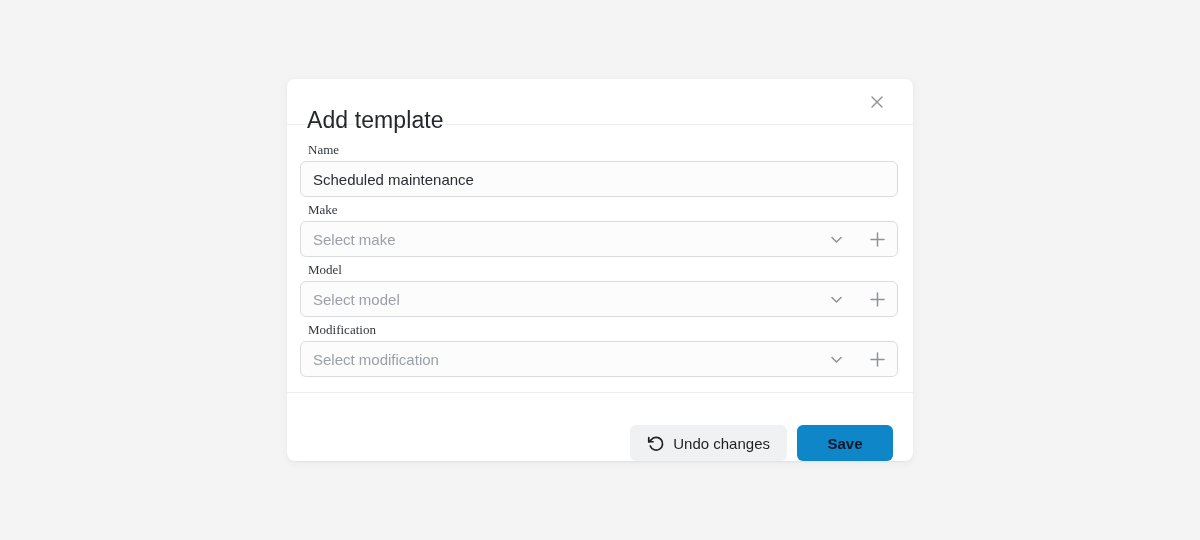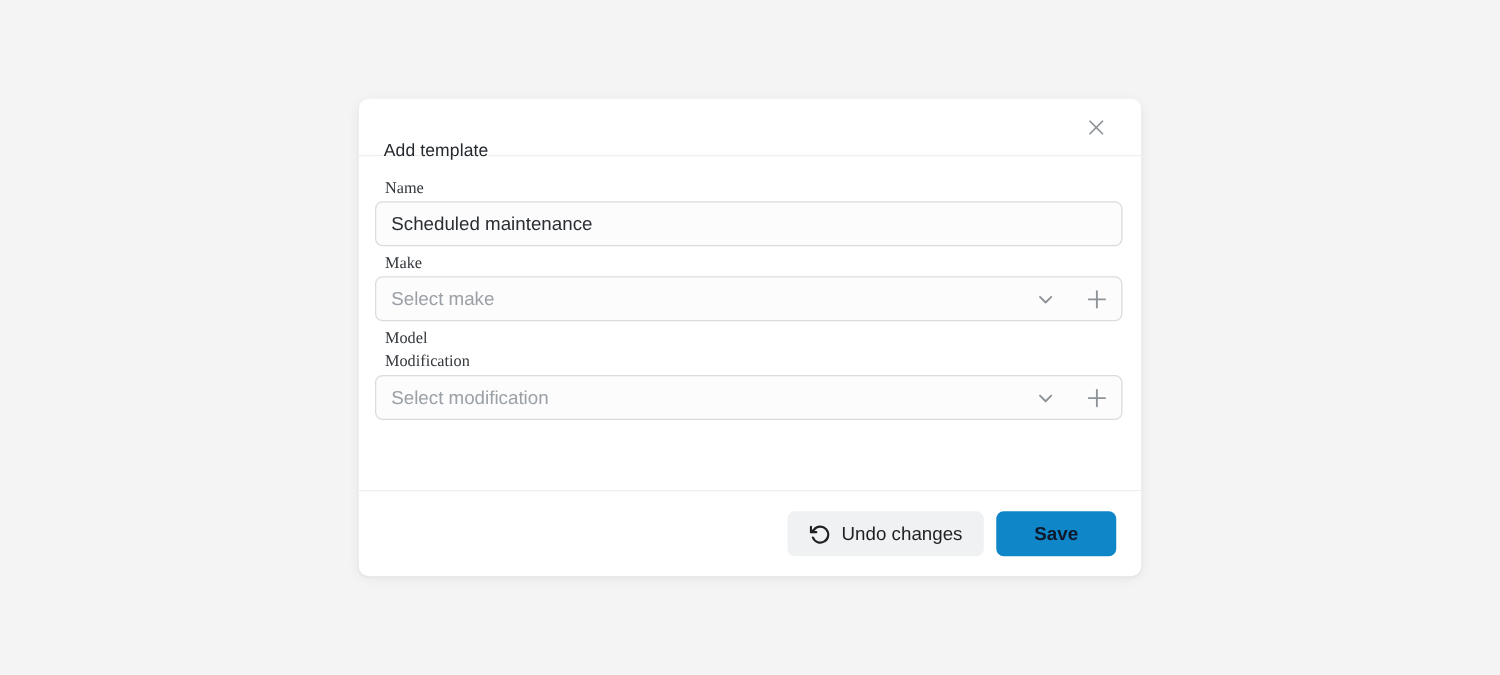--- a/index.html
+++ b/index.html
@@ -24,21 +24,21 @@
   .modal-header {
     height: 46px;
     flex: 0 0 46px;
     display: flex;
     align-items: center;
     justify-content: space-between;
     padding: 0 25px 0 20px;
     border-bottom: 1px solid #eceef0;
   }
   .modal-title {
-    font-size: 14px;
+    font-size: 23px;
     font-weight: 500;
     color: #24282c;
     letter-spacing: .1px;
     margin-top: 37px;
   }
   .close-btn {
     background: none;
     border: none;
     cursor: pointer;
     display: flex;
@@ -101,21 +101,21 @@
     padding: 0;
     display: flex;
     align-items: center;
     color: #8d9296;
     cursor: pointer;
   }
   .modal-footer {
     flex: 0 0 69px;
     border-top: 1px solid #eceef0;
     display: flex;
-    align-items: center;
+    align-items: flex-end;
     justify-content: flex-end;
     gap: 10px;
     padding: 0 20px;
   }
   .undo-btn {
     height: 36px;
     border: none;
     border-radius: 6px;
     background: #f0f1f3;
     color: #1e2124;
@@ -181,20 +181,36 @@
               <line x1="8.5" y1="2" x2="8.5" y2="15"></line>
               <line x1="2" y1="8.5" x2="15" y2="8.5"></line>
             </svg>
           </button>
         </span>
       </div>
     </div>
 
     <div class="field-group">
       <label class="field-label">Model</label>
+      <div class="select-control">
+        <span class="select-placeholder">Select model</span>
+        <span class="select-icons">
+          <button class="icon-btn">
+            <svg width="17" height="17" viewBox="0 0 17 17" fill="none" stroke="currentColor" stroke-width="1.5" stroke-linecap="round" stroke-linejoin="round">
+              <polyline points="4,6.5 8.5,11 13,6.5"></polyline>
+            </svg>
+          </button>
+          <button class="icon-btn">
+            <svg width="17" height="17" viewBox="0 0 17 17" fill="none" stroke="currentColor" stroke-width="1.5" stroke-linecap="round">
+              <line x1="8.5" y1="2" x2="8.5" y2="15"></line>
+              <line x1="2" y1="8.5" x2="15" y2="8.5"></line>
+            </svg>
+          </button>
+        </span>
+      </div>
     </div>
 
     <div class="field-group">
       <label class="field-label">Modification</label>
       <div class="select-control">
         <span class="select-placeholder">Select modification</span>
         <span class="select-icons">
           <button class="icon-btn">
             <svg width="17" height="17" viewBox="0 0 17 17" fill="none" stroke="currentColor" stroke-width="1.5" stroke-linecap="round" stroke-linejoin="round">
               <polyline points="4,6.5 8.5,11 13,6.5"></polyline>

